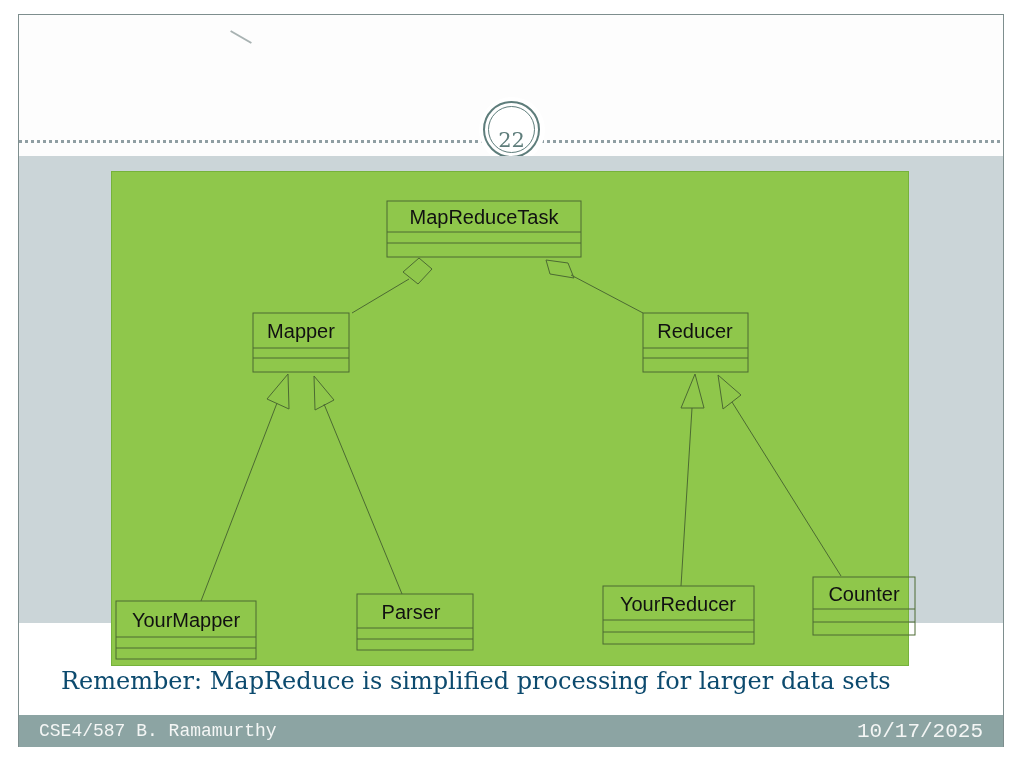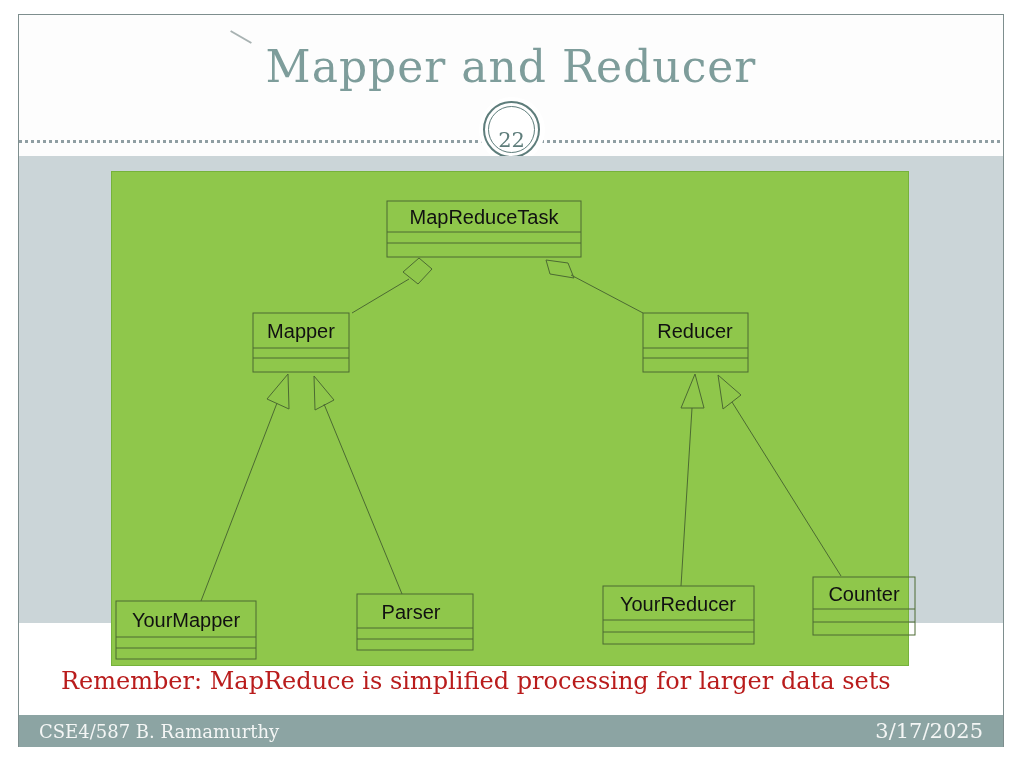--- a/index.html
+++ b/index.html
@@ -24,37 +24,36 @@
   .badge-ring-inner{position:absolute;left:3px;top:3px;width:45px;height:45px;
                     border:1.5px solid #5e7d7b;border-radius:50%;
                     display:flex;align-items:flex-end;justify-content:center;}
   .badge-number{font-size:21px;color:#5e7d7b;}
   
   .content{position:absolute;left:0;top:141px;width:100%;height:467px;
            background:#cbd5d8;}
   .diagram-svg{position:absolute;left:92px;top:15px;overflow:visible;}
   .diagram-svg text{font-family:"Liberation Sans", sans-serif;font-size:20px;fill:#111111;}
   .note-text{position:absolute;left:42px;top:511px;width:900px;
-             font-size:24px;color:#b91c1c;}
+             font-size:24px;color:#0c4a6e;}
   
   .footer-bar{position:absolute;left:0;top:700px;width:100%;height:31px;
               background:#8ca4a3;color:#f4f6f5;display:flex;
               align-items:center;justify-content:space-between;
-              padding:16px 20px;box-sizing:border-box;}
+              padding:16px 20px;box-sizing:border-box;font-family:Liberation Mono, monospace;}
   .footer-course{font-size:18px;}
   .footer-date{font-size:21px;}
 </style>
 </head>
 <body>
 
 <div class="frame">
 
   <div class="header">
     <div class="stray-mark"></div>
-    <h1 class="slide-title">Mapper and Reducer</h1>
   </div>
 
   <div class="dashed-line"></div>
 
   <div class="badge-halo">
     <div class="badge-ring-outer">
       <div class="badge-ring-inner">
         <span class="badge-number">22</span>
       </div>
     </div>
@@ -141,16 +140,16 @@
       <text x="300" y="448" text-anchor="middle">Parser</text>
       <text x="567" y="440" text-anchor="middle">YourReducer</text>
       <text x="753" y="430" text-anchor="middle">Counter</text>
     </svg>
 
     <div class="note-text">Remember: MapReduce is simplified processing for larger data sets</div>
   </div>
 
   <div class="footer-bar">
     <span class="footer-course">CSE4/587 B. Ramamurthy</span>
-    <span class="footer-date">3/17/2025</span>
+    <span class="footer-date">10/17/2025</span>
   </div>
 
 </div>
 
 </body></html>

